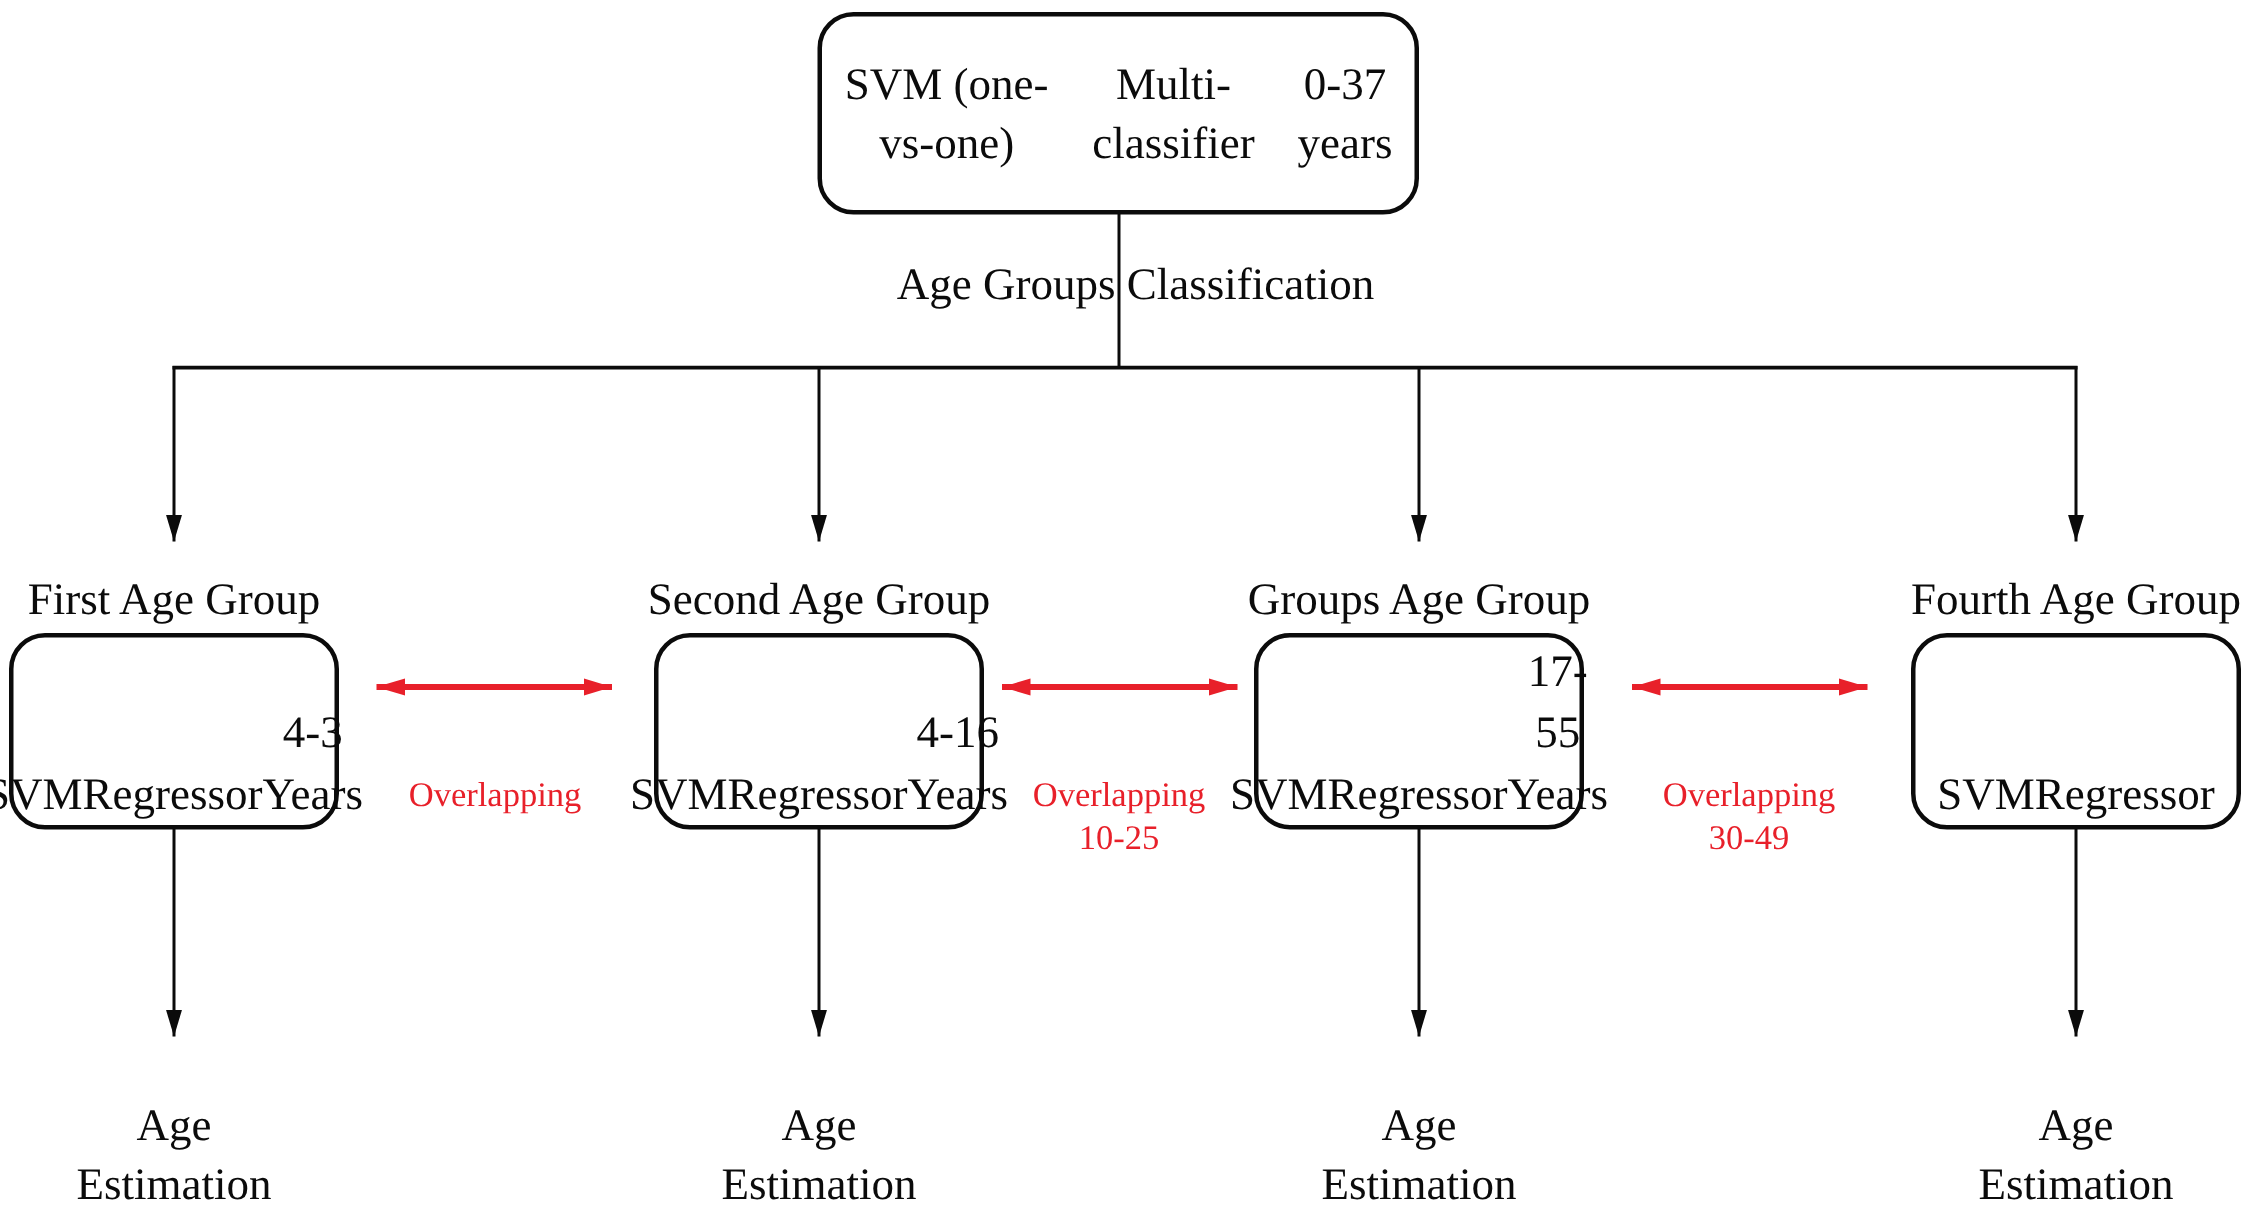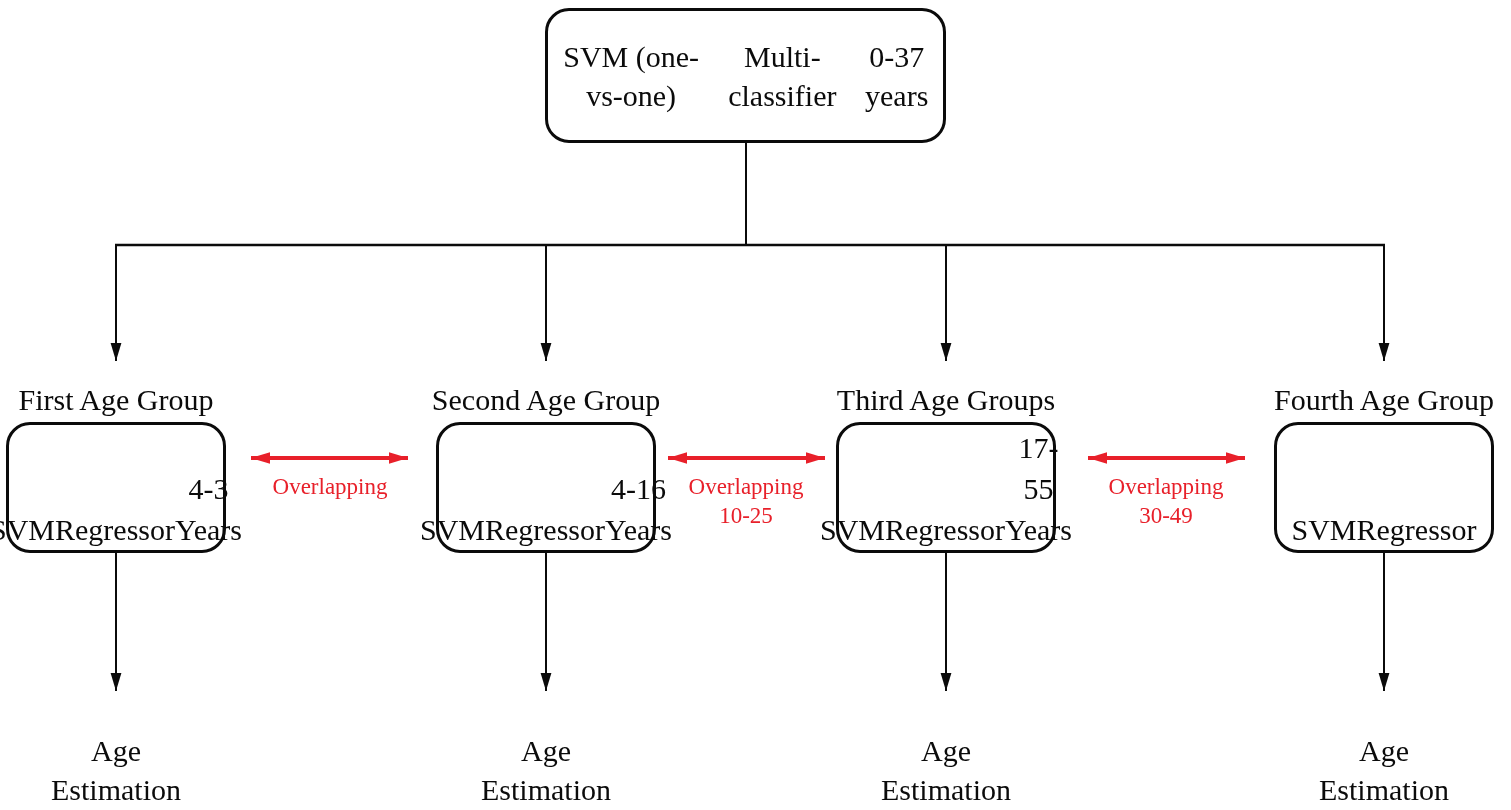--- a/index.html
+++ b/index.html
@@ -64,21 +64,21 @@
     width: 280px;
     white-space: nowrap;
   }
   .age-estimation {
     top: 731px;
     width: 260px;
     line-height: 39px;
   }
   .overlap-label {
     position: absolute;
-    top: 472px;
+    top: 515px;
     width: 220px;
     text-align: center;
     color: #e8202a;
     font-size: 23px;
     line-height: 29px;
     z-index: 2;
   }
 </style>
 </head>
 <body>
@@ -113,20 +113,21 @@
     <line x1="946" y1="552" x2="946" y2="691" stroke="#0b0b0b" stroke-width="2" marker-end="url(#arrow-black)"></line>
     <line x1="1384" y1="552" x2="1384" y2="691" stroke="#0b0b0b" stroke-width="2" marker-end="url(#arrow-black)"></line>
   </svg>
 
   <div class="node-box root-box">
     <div>SVM (one-vs-one)</div>
     <div>Multi-classifier</div>
     <div>0-37 years</div>
   </div>
 
+  <div class="text-label branch-label">Age Groups Classification</div>
 
   <div class="text-label group-label" style="left:-24px;">First Age Group</div>
   <div class="node-box group-box" style="left:6px;">
     <div>SVM</div>
     <div>Regressor</div>
     <div>4-3 Years</div>
   </div>
   <div class="text-label age-estimation" style="left:-14px;">
     <div>Age</div>
     <div>Estimation</div>
@@ -145,21 +146,21 @@
   <div class="text-label age-estimation" style="left:416px;">
     <div>Age</div>
     <div>Estimation</div>
   </div>
 
   <div class="overlap-label" style="left:636px;">
     <div>Overlapping</div>
     <div>10-25</div>
   </div>
 
-  <div class="text-label group-label" style="left:806px;">Third Age Groups</div>
+  <div class="text-label group-label" style="left:806px;">Groups Age Group</div>
   <div class="node-box group-box" style="left:836px;">
     <div>SVM</div>
     <div>Regressor</div>
     <div>17-55 Years</div>
   </div>
   <div class="text-label age-estimation" style="left:816px;">
     <div>Age</div>
     <div>Estimation</div>
   </div>
 

